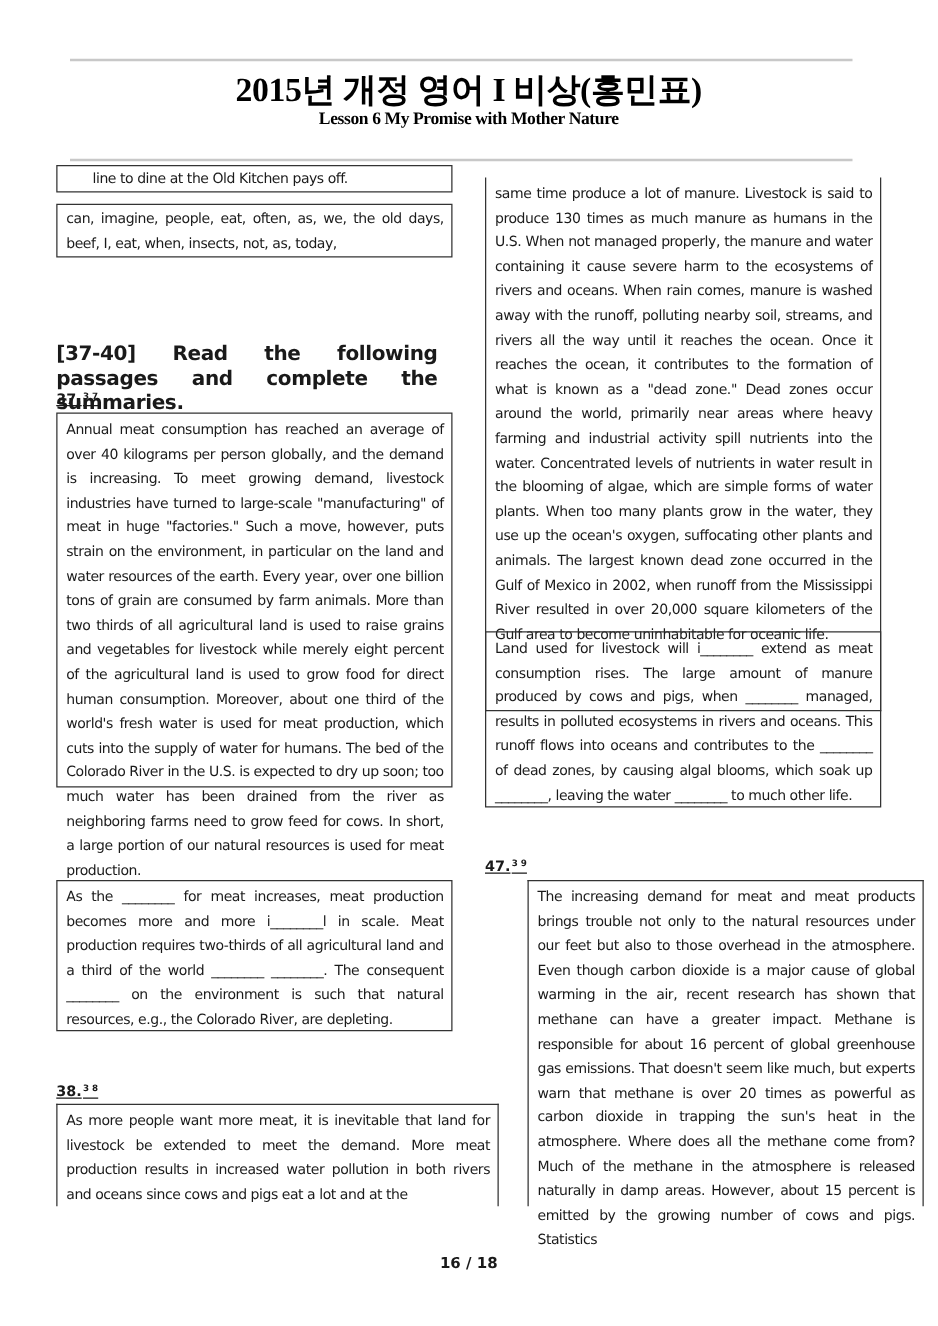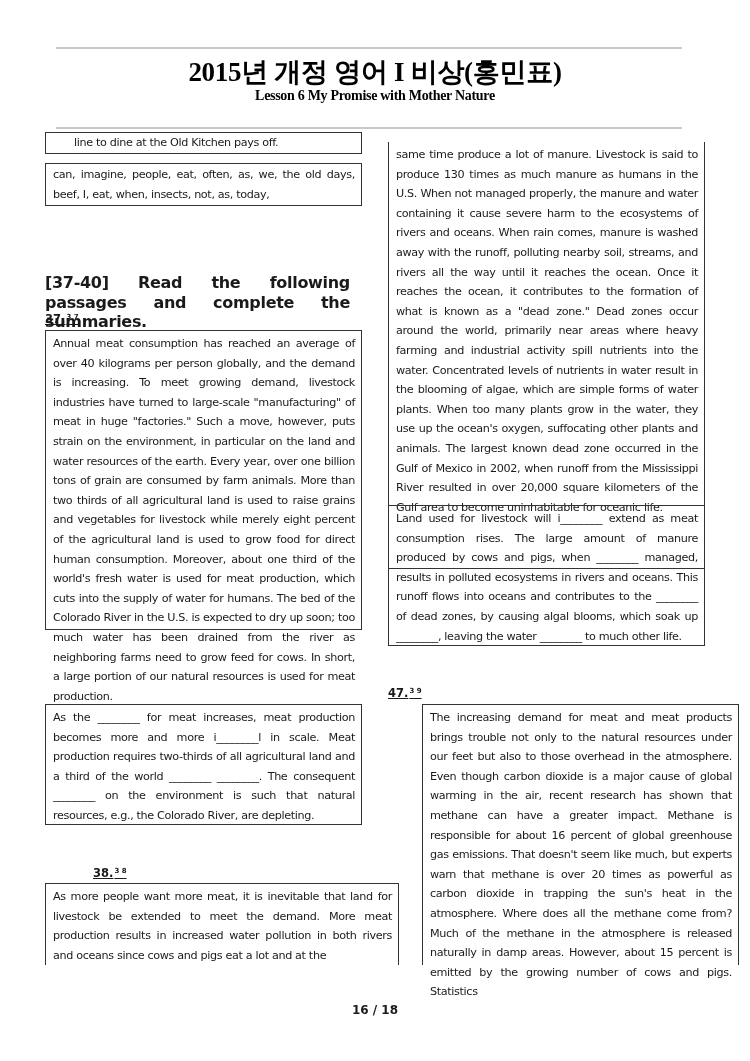--- a/index.html
+++ b/index.html
@@ -63,21 +63,21 @@
 </div>
 
 <div class="box" style="left:45px; top:330px; width:317px; height:300px;">
   <span>Annual meat consumption has reached an average of over 40 kilograms per person globally, and the demand is increasing. To meet growing demand, livestock industries have turned to large-scale "manufacturing" of meat in huge "factories." Such a move, however, puts strain on the environment, in particular on the land and water resources of the earth. Every year, over one billion tons of grain are consumed by farm animals. More than two thirds of all agricultural land is used to raise grains and vegetables for livestock while merely eight percent of the agricultural land is used to grow food for direct human consumption. Moreover, about one third of the world's fresh water is used for meat production, which cuts into the supply of water for humans. The bed of the Colorado River in the U.S. is expected to dry up soon; too much water has been drained from the river as neighboring farms need to grow feed for cows. In short, a large portion of our natural resources is used for meat production.</span>
 </div>
 
 <div class="box" style="left:45px; top:704px; width:317px; height:121px;">
   <span>As the ________ for meat increases, meat production becomes more and more i________l in scale. Meat production requires two-thirds of all agricultural land and a third of the world ________ ________. The consequent ________ on the environment is such that natural resources, e.g., the Colorado River, are depleting.</span>
 </div>
 
-<div class="qnum" style="left:45px; top:866px;margin-left:48px;">
+<div class="qnum" style="left:45px; top:866px;">
   <span>38.</span><sup>3 8</sup>
 </div>
 
 <div class="box" style="left:45px; top:883px; width:354px; height:82px; border-bottom:none;">
   <span>As more people want more meat, it is inevitable that land for livestock be extended to meet the demand. More meat production results in increased water pollution in both rivers and oceans since cows and pigs eat a lot and at the</span>
 </div>
 
 <div class="box" style="left:388px; top:142px; width:317px; height:427px; border-top:none;">
   <span>same time produce a lot of manure. Livestock is said to produce 130 times as much manure as humans in the U.S. When not managed properly, the manure and water containing it cause severe harm to the ecosystems of rivers and oceans. When rain comes, manure is washed away with the runoff, polluting nearby soil, streams, and rivers all the way until it reaches the ocean. Once it reaches the ocean, it contributes to the formation of what is known as a "dead zone." Dead zones occur around the world, primarily near areas where heavy farming and industrial activity spill nutrients into the water. Concentrated levels of nutrients in water result in the blooming of algae, which are simple forms of water plants. When too many plants grow in the water, they use up the ocean's oxygen, suffocating other plants and animals. The largest known dead zone occurred in the Gulf of Mexico in 2002, when runoff from the Mississippi River resulted in over 20,000 square kilometers of the Gulf area to become uninhabitable for oceanic life.</span>
 </div>

